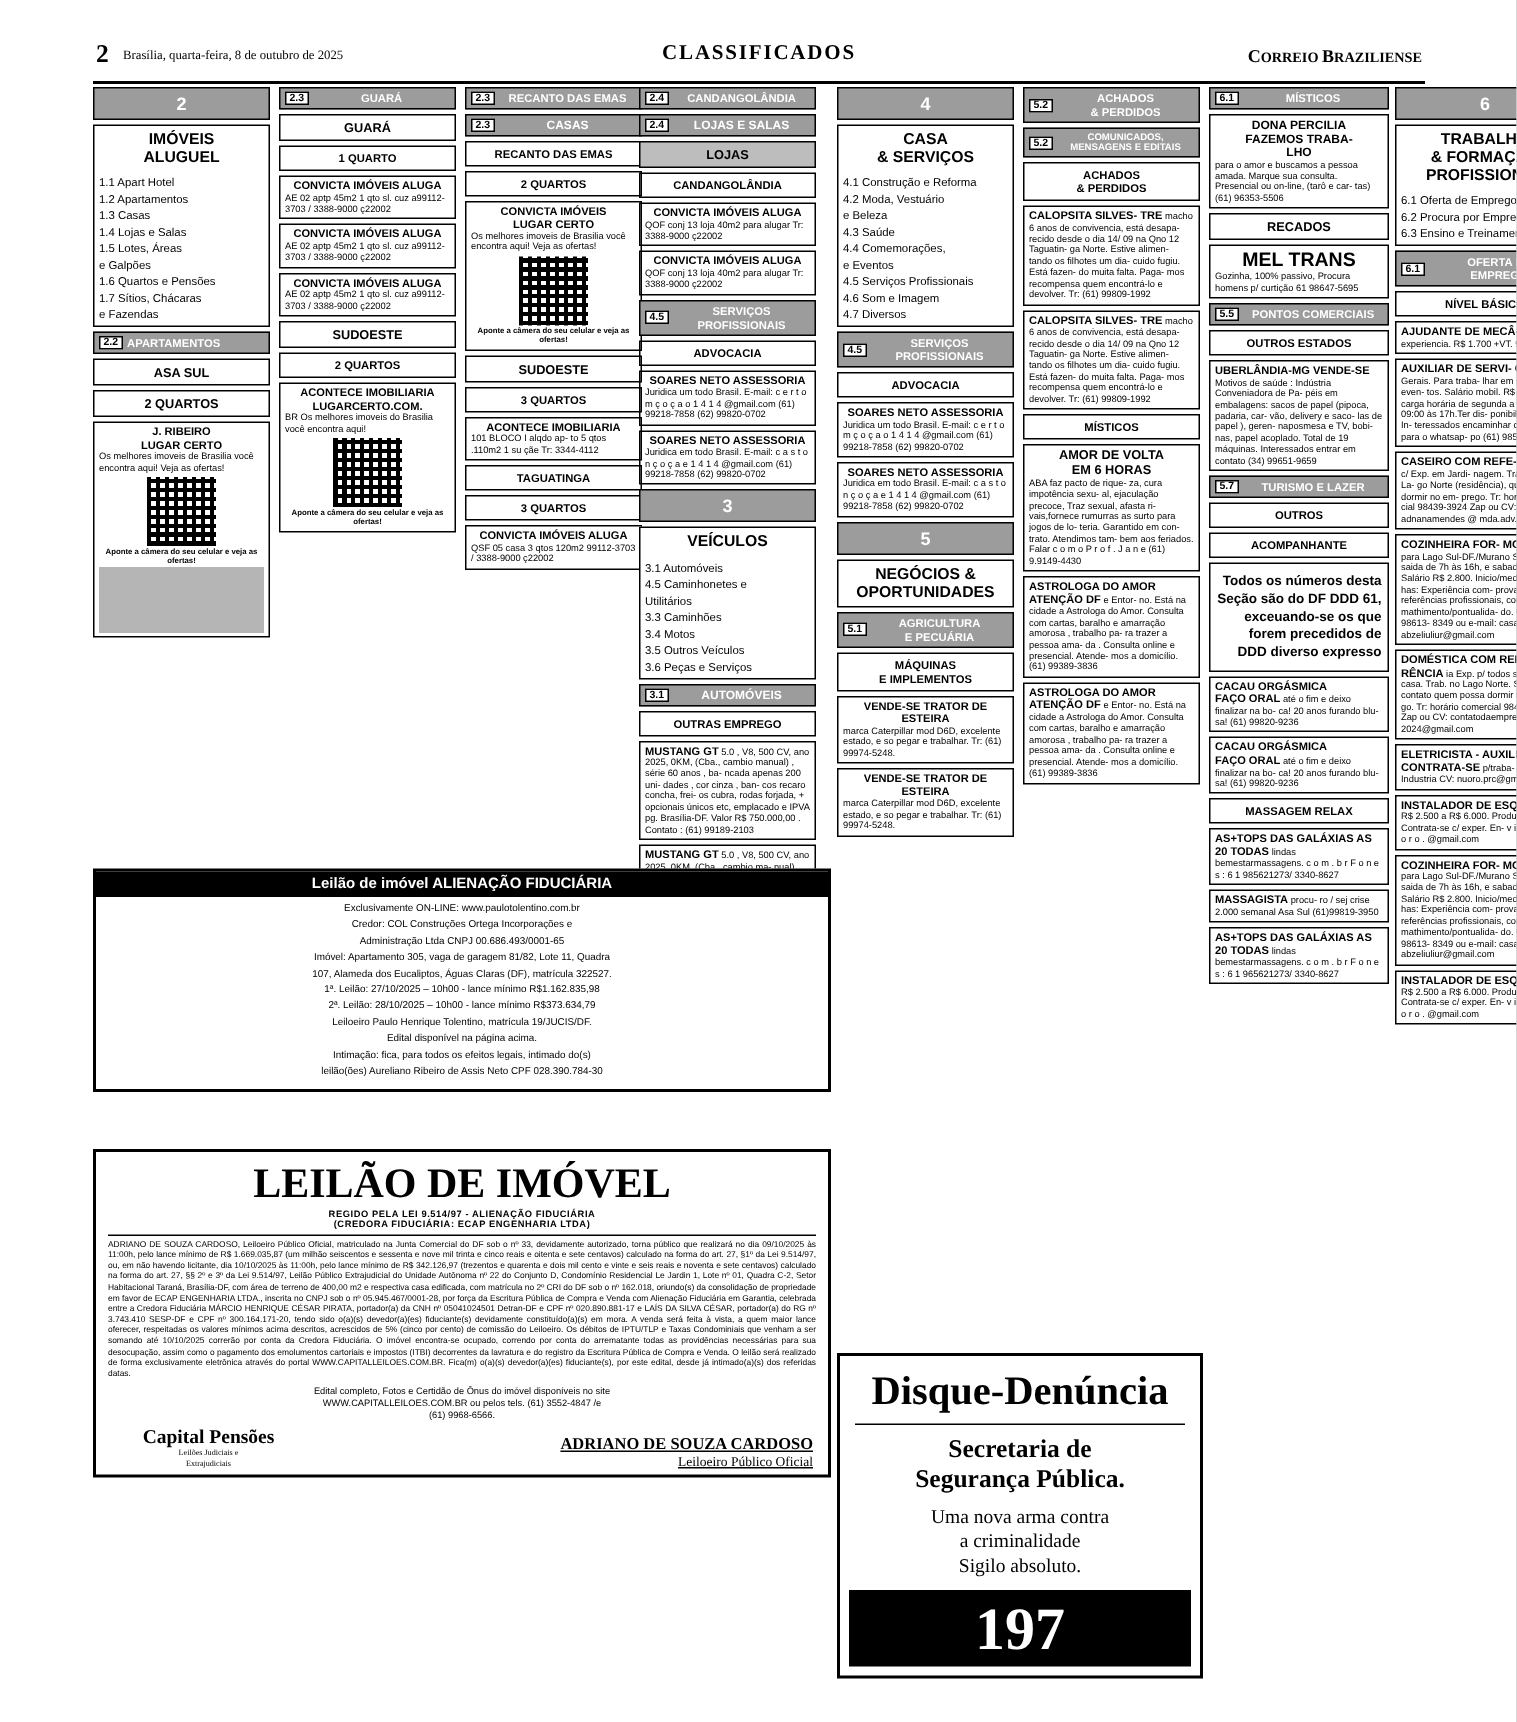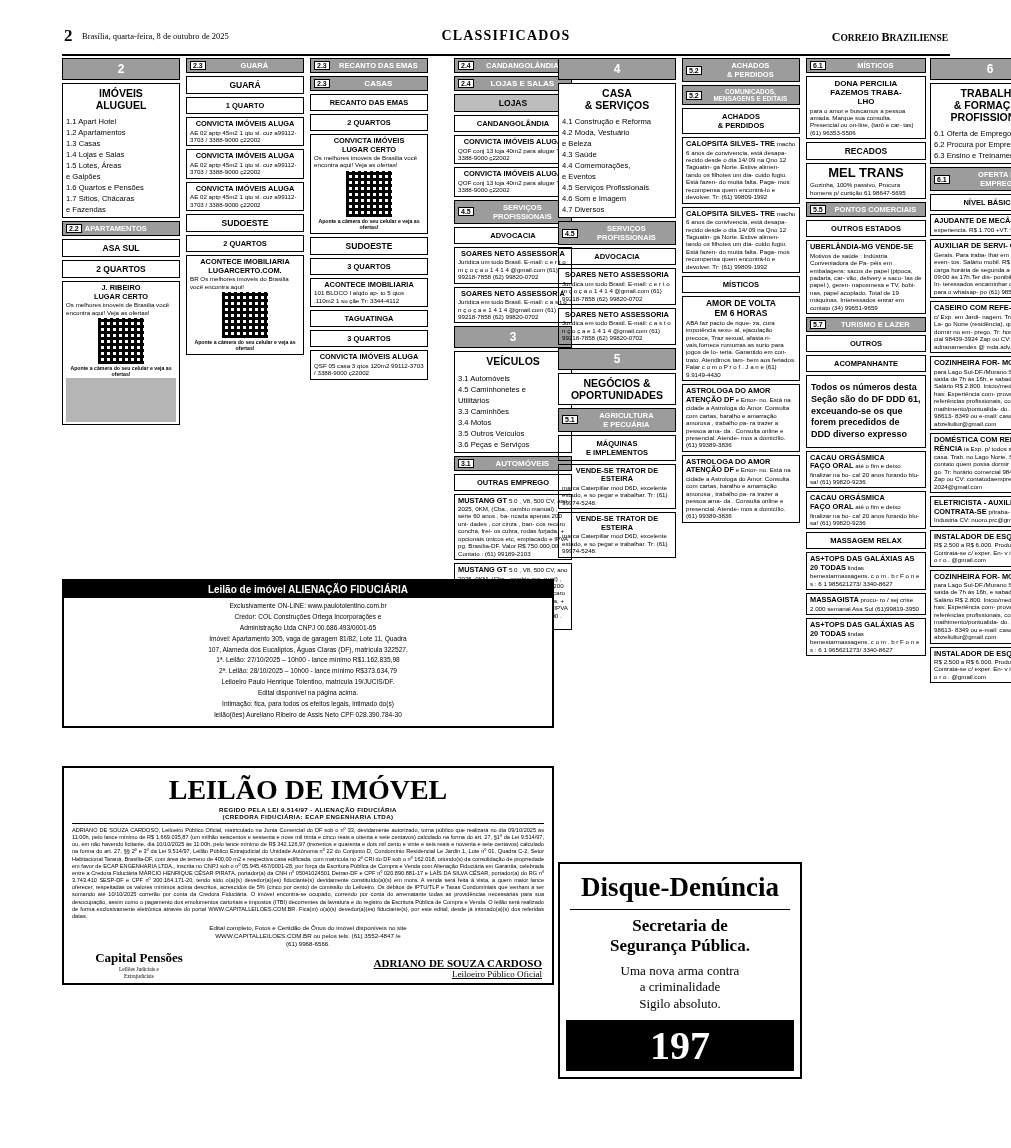--- a/index.html
+++ b/index.html
@@ -9,21 +9,21 @@
   
   .masthead{position:absolute;left:0;top:0;width:888px;height:30px;border-bottom:2px solid #000;}
   .mh-pagenum{position:absolute;left:2px;top:2px;font-family:"Liberation Serif",serif;font-size:17px;font-weight:bold;}
   .mh-date{position:absolute;left:20px;top:7px;font-family:"Liberation Serif",serif;font-size:8.5px;}
   .mh-center{position:absolute;left:0;top:4px;width:888px;text-align:center;font-family:"Liberation Serif",serif;font-size:14px;font-weight:bold;letter-spacing:1.2px;}
   .mh-right{position:absolute;right:2px;top:6px;font-family:"Liberation Serif",serif;font-size:12px;font-weight:bold;}
   .mh-right .sc{font-size:9.5px;}
 
   .cols{position:absolute;left:0;top:34px;width:888px;height:1060px;}
   .col{position:absolute;top:0;width:118px;}
-  .c1{left:0;}.c2{left:124px;}.c3{left:248px;}.c4{left:392px;}
+  .c1{left:0;}.c2{left:124px;}.c3{left:248px;}.c4{left:364px;}
   .c5{left:496px;}.c6{left:620px;}.c7{left:744px;width:120px;}
 
   .blk{border:1.2px solid #000;margin-bottom:3px;background:#fff;}
   .sechead{background:#9c9c9c;color:#fff;text-align:center;font-weight:bold;font-size:12px;padding:3px 0;border:1.2px solid #000;margin-bottom:3px;}
   .title{text-align:center;font-weight:bold;font-size:10.5px;line-height:1.15;padding:3px 2px;}
   .sublist{font-size:7.6px;line-height:1.45;padding:2px 3px;}
   .sublist div{white-space:nowrap;overflow:hidden;}
   .greyhead{background:#9c9c9c;color:#fff;font-weight:bold;font-size:7.5px;padding:2px 3px;display:flex;align-items:center;gap:3px;border:1.2px solid #000;margin-bottom:3px;}
   .greyhead .num{background:#fff;color:#000;border:1px solid #000;font-size:7px;padding:0 2px;}
   .boxed{border:1.2px solid #000;text-align:center;font-weight:bold;font-size:8.5px;padding:3px 2px;margin-bottom:3px;}
@@ -52,28 +52,28 @@
   .l2body{font-size:5.6px;line-height:1.28;text-align:justify;padding:0 8px;}
   .l2foot{font-size:6.2px;text-align:center;line-height:1.3;padding:4px 8px 0;}
   .l2sign{display:flex;align-items:flex-end;gap:8px;padding:2px 10px 0;}
   .l2logo{width:130px;text-align:center;font-family:"Liberation Serif",serif;}
   .l2logo .nm{font-size:13px;font-weight:bold;}
   .l2logo .sm{font-size:5.4px;line-height:1.2;}
   .l2name{flex:1;text-align:right;text-decoration:underline;}
   .l2name .a{font-size:11px;font-weight:bold;font-family:"Liberation Serif",serif;}
   .l2name .b{font-size:9px;font-family:"Liberation Serif",serif;}
 
-  .disque{position:absolute;left:496px;top:838px;width:240px;border:2px solid #000;background:#fff;text-align:center;}
+  .disque{position:absolute;left:496px;top:878px;width:240px;border:2px solid #000;background:#fff;text-align:center;}
   .dq-t{font-family:"Liberation Serif",serif;font-weight:bold;font-size:27px;margin:8px 0 6px;}
   .dq-rule{border-top:1.5px solid #000;margin:0 10px 6px;}
   .dq-s1{font-family:"Liberation Serif",serif;font-weight:bold;font-size:17px;line-height:1.15;}
   .dq-s2{font-family:"Liberation Serif",serif;font-size:13px;line-height:1.25;margin-top:8px;}
   .dq-num{background:#000;color:#fff;font-family:"Liberation Serif",serif;font-weight:bold;font-size:40px;margin:8px 6px 6px;padding:2px 0;}
 
-  .ddd{border:1.2px solid #000;padding:6px 4px;text-align:left;font-weight:bold;font-size:9px;line-height:1.3;margin-bottom:3px;}
+  .ddd{border:1.2px solid #000;padding:6px 4px;text-align:right;font-weight:bold;font-size:9px;line-height:1.3;margin-bottom:3px;}
 </style>
 </head>
 <body>
 
 <div class="page">
  <div class="sheet">
 
   <div class="masthead">
     <div class="mh-pagenum">2</div>
     <div class="mh-date">Brasília, quarta-feira, 8 de outubro de 2025</div>

